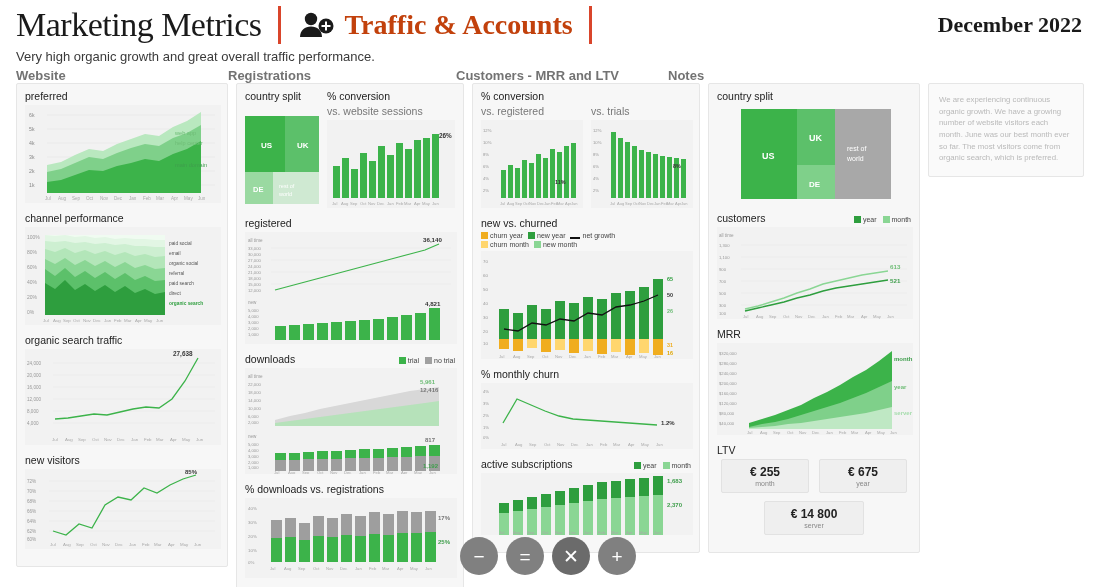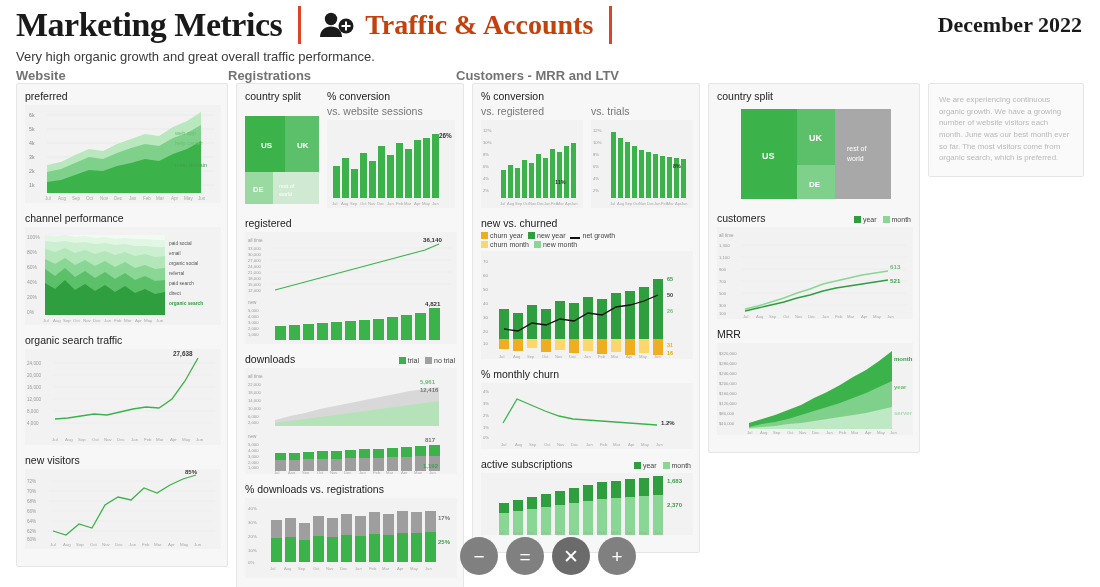--- a/index.html
+++ b/index.html
@@ -8,21 +8,21 @@
     background:#ffffff;
     font-family:"Liberation Sans", sans-serif;
     color:#222;
     position:relative;
   }
   
   .header{padding:6px 16px 0 16px;position:relative;height:62px;box-sizing:border-box;}
   .title-row{display:flex;align-items:center;gap:10px;}
   .main-title{
     font-family:"Liberation Serif", serif;
-    font-size:34px;font-weight:bold;letter-spacing:-0.5px;color:#1a1a1a;
+    font-size:34px;font-weight:normal;letter-spacing:-0.5px;color:#1a1a1a;
     line-height:1;
   }
   .vbar{width:3px;height:38px;background:#d9452b;display:inline-block;margin:0 6px;}
   .person-icon{display:inline-flex;align-items:center;justify-content:center;width:38px;height:34px;}
   .sub-title{
     font-family:"Liberation Serif", serif;
     font-size:28px;font-weight:bold;color:#c2410c;
   }
   .date{
     position:absolute;right:18px;top:12px;
@@ -103,20 +103,21 @@
     <span class="vbar"></span>
   </div>
   <div class="date">December 2022</div>
   <div class="subtitle-line">Very high organic growth and great overall traffic performance.</div>
 </div>
 
 <div class="colheaders">
   <div class="colheader ch-website">Website</div>
   <div class="colheader ch-reg">Registrations</div>
   <div class="colheader ch-cust">Customers - MRR and LTV</div>
+  <div class="colheader ch-notes">Notes</div>
 </div>
 
 <div class="grid">
 
   <div class="panel p-website">
 
     <div class="card">
       <div class="card-title">preferred</div>
       <div class="plot">
         <svg width="196" height="98" viewBox="0 0 196 98">
@@ -911,20 +912,39 @@
               <text x="122" y="91">Feb</text>
             <text x="134" y="91">Mar</text>
               <text x="148" y="91">Apr</text>
               <text x="160" y="91">May</text>
               <text x="173" y="91">Jun</text>
           </g>
         </svg>
       </div>
     </div>
 
+    <div class="card">
+      <div class="card-title">LTV</div>
+      <div style="display:flex;gap:10px;justify-content:center;">
+        <div class="ltv-box" style="width:78px;">
+          <div class="ltv-val">€ 255</div>
+          <div class="ltv-sub">month</div>
+        </div>
+        <div class="ltv-box" style="width:78px;">
+          <div class="ltv-val">€ 675</div>
+          <div class="ltv-sub">year</div>
+        </div>
+      </div>
+      <div style="display:flex;justify-content:center;margin-top:8px;">
+        <div class="ltv-box" style="width:90px;">
+          <div class="ltv-val">€ 14 800</div>
+          <div class="ltv-sub">server</div>
+        </div>
+      </div>
+    </div>
   </div>
 
   <div class="panel p-notes">
     <div class="note-text">We are experiencing continuous organic growth. We have a growing number of website visitors each month. June was our best month ever so far. The most visitors come from organic search, which is preferred.</div>
   </div>
 
 </div>
 
 <div class="toolbar">
   <button class="tb-btn">−</button>

